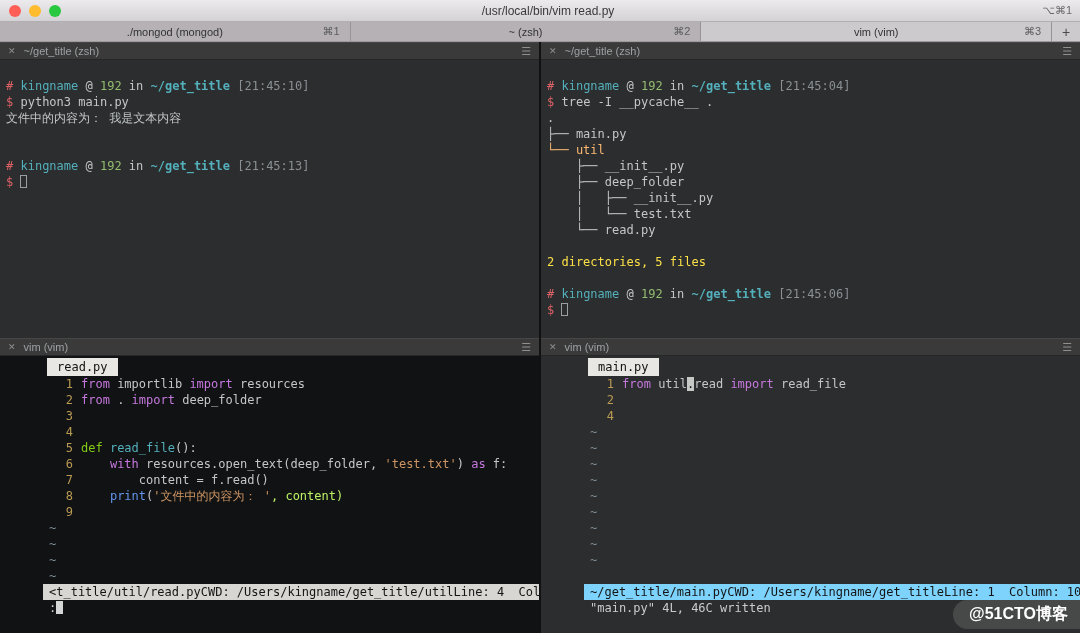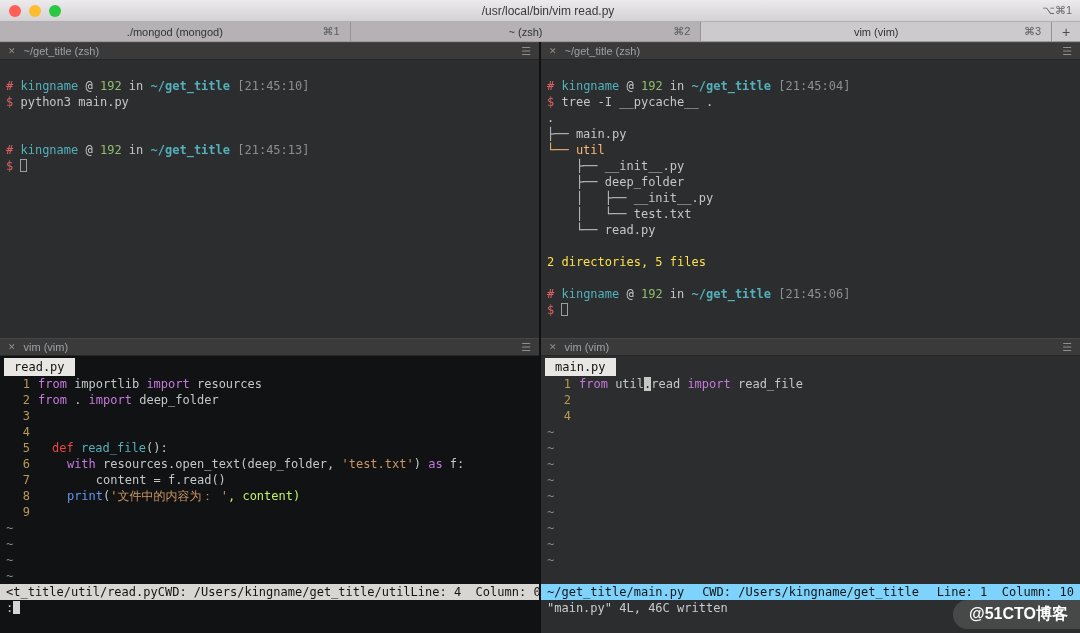--- a/index.html
+++ b/index.html
@@ -35,21 +35,21 @@
   .pane-title { flex:1; color:#9da1a3; font-size:11px; }
   .pane-menu { color:#8f8f8f; font-size:11px; }
   .pane-body { flex:1; overflow:hidden; font-family:"DejaVu Sans Mono", monospace; font-size:12px; line-height:16px; }
   .pane.dim .pane-body { background:#2b2d2e; }
   .pane.active .pane-body { background:#101214; }
 
   .shell { padding:18px 6px 0 6px; }
   .tline { height:16px; white-space:pre; }
 
   
-  .vim-body { display:flex; flex-direction:column; }
+  .vim-body { display:flex; flex-direction:column;padding-left:43px; }
   .vim-tabline { height:20px; flex:none; padding:2px 4px 0 4px; }
   .buffer-tab { display:inline-block; background:#e9e7e3; color:#121212; padding:0 10px; font-size:12px; line-height:18px; }
   .vim-code { height:208px; flex:none; overflow:hidden; padding-left:6px; }
   .gutter { display:inline-block; width:32px; text-align:right; padding-right:8px; }
   .vim-status { height:16px; flex:none; background:#d8d6d2; color:#141414; display:flex; justify-content:space-between;
                 padding:0 6px; font-size:12px; line-height:16px; white-space:pre; }
   .pane.dim .vim-status { background:#7dd3fc; }
   .vim-cmdline { height:16px; flex:none; padding-left:6px; white-space:pre; color:#c8ccce; }
 
   
@@ -96,20 +96,21 @@
 
     <div class="pane dim" style="grid-column:1;grid-row:1">
       <div class="pane-header">
         <span class="pane-close">✕</span>
         <span class="pane-title">~/get_title (zsh)</span>
         <span class="pane-menu">☰</span>
       </div>
       <div class="pane-body shell" id="term-tl">
           <div class="tline"><span style="color: rgb(223, 98, 103);"># </span><span style="color: rgb(84, 176, 187);">kingname</span><span style="color: rgb(195, 199, 200);"> @ </span><span style="color: rgb(147, 189, 112);">192</span><span style="color: rgb(195, 199, 200);"> in </span><span style="color: rgb(84, 176, 187); font-weight: bold;">~/get_title</span><span style="color: rgb(139, 144, 148);"> [21:45:10]</span></div>
           <div class="tline"><span style="color: rgb(223, 98, 103);">$</span><span style="color: rgb(195, 199, 200);"> python3 main.py</span></div>
+          <div class="tline"><span style="color: rgb(195, 199, 200);">文件中的内容为： 我是文本内容</span></div>
           <div class="tline">&nbsp;</div>
           <div class="tline">&nbsp;</div>
           <div class="tline"><span style="color: rgb(223, 98, 103);"># </span><span style="color: rgb(84, 176, 187);">kingname</span><span style="color: rgb(195, 199, 200);"> @ </span><span style="color: rgb(147, 189, 112);">192</span><span style="color: rgb(195, 199, 200);"> in </span><span style="color: rgb(84, 176, 187); font-weight: bold;">~/get_title</span><span style="color: rgb(139, 144, 148);"> [21:45:13]</span></div>
           <div class="tline"><span style="color: rgb(223, 98, 103);">$ </span><span class="cur-hollow"></span></div>
         </div>
     </div>
 
     <div class="vdiv"></div>
 
     <div class="pane dim" style="grid-column:3;grid-row:1">
@@ -145,21 +146,21 @@
       </div>
       <div class="pane-body vim-body">
         <div class="vim-tabline">
           <span class="buffer-tab">read.py</span>
         </div>
         <div class="vim-code" id="vim-bl">
             <div class="tline"><span class="gutter" style="color: rgb(187, 154, 83);">1</span><span style="color: rgb(198, 120, 221);">from</span><span style="color: rgb(195, 199, 200);"> importlib </span><span style="color: rgb(198, 120, 221);">import</span><span style="color: rgb(195, 199, 200);"> resources</span></div>
             <div class="tline"><span class="gutter" style="color: rgb(187, 154, 83);">2</span><span style="color: rgb(198, 120, 221);">from</span><span style="color: rgb(195, 199, 200);"> . </span><span style="color: rgb(198, 120, 221);">import</span><span style="color: rgb(195, 199, 200);"> deep_folder</span></div>
             <div class="tline"><span class="gutter" style="color: rgb(187, 154, 83);">3</span></div>
             <div class="tline"><span class="gutter" style="color: rgb(187, 154, 83);">4</span></div>
-            <div class="tline"><span class="gutter" style="color: rgb(187, 154, 83);">5</span><span style="color: #ef4444; margin-left: 14px;">def</span><span style="color: rgb(195, 199, 200);"> </span><span style="color: rgb(84, 176, 187);">read_file</span><span style="color: rgb(195, 199, 200);">():</span></div>
+            <div class="tline"><span class="gutter" style="color: rgb(187, 154, 83);">5</span><span style="color: #84cc16;">def</span><span style="color: rgb(195, 199, 200);"> </span><span style="color: rgb(84, 176, 187);">read_file</span><span style="color: rgb(195, 199, 200);">():</span></div>
             <div class="tline"><span class="gutter" style="color: rgb(187, 154, 83);">6</span><span style="color: rgb(195, 199, 200);">    </span><span style="color: rgb(198, 120, 221);">with</span><span style="color: rgb(195, 199, 200);"> resources.open_text(deep_folder, </span><span style="color: rgb(207, 149, 98);">'test.txt'</span><span style="color: rgb(195, 199, 200);">) </span><span style="color: rgb(198, 120, 221);">as</span><span style="color: rgb(195, 199, 200);"> f:</span></div>
             <div class="tline"><span class="gutter" style="color: rgb(187, 154, 83);">7</span><span style="color: rgb(195, 199, 200);">        content = f.read()</span></div>
             <div class="tline"><span class="gutter" style="color: rgb(187, 154, 83);">8</span><span style="color: rgb(195, 199, 200);">    </span><span style="color: rgb(100, 148, 237);">print</span><span style="color: rgb(195, 199, 200);">(</span><span style="color: rgb(207, 149, 98);">'文件中的内容为： '</span><span style="color: #bef264;">, content)</span></div>
             <div class="tline"><span class="gutter" style="color: rgb(187, 154, 83);">9</span></div>
             <div class="tline"><span style="color: rgb(123, 139, 149);">~</span></div>
             <div class="tline"><span style="color: rgb(123, 139, 149);">~</span></div>
             <div class="tline"><span style="color: rgb(123, 139, 149);">~</span></div>
             <div class="tline"><span style="color: rgb(123, 139, 149);">~</span></div>
           </div>
         <div class="vim-status">

